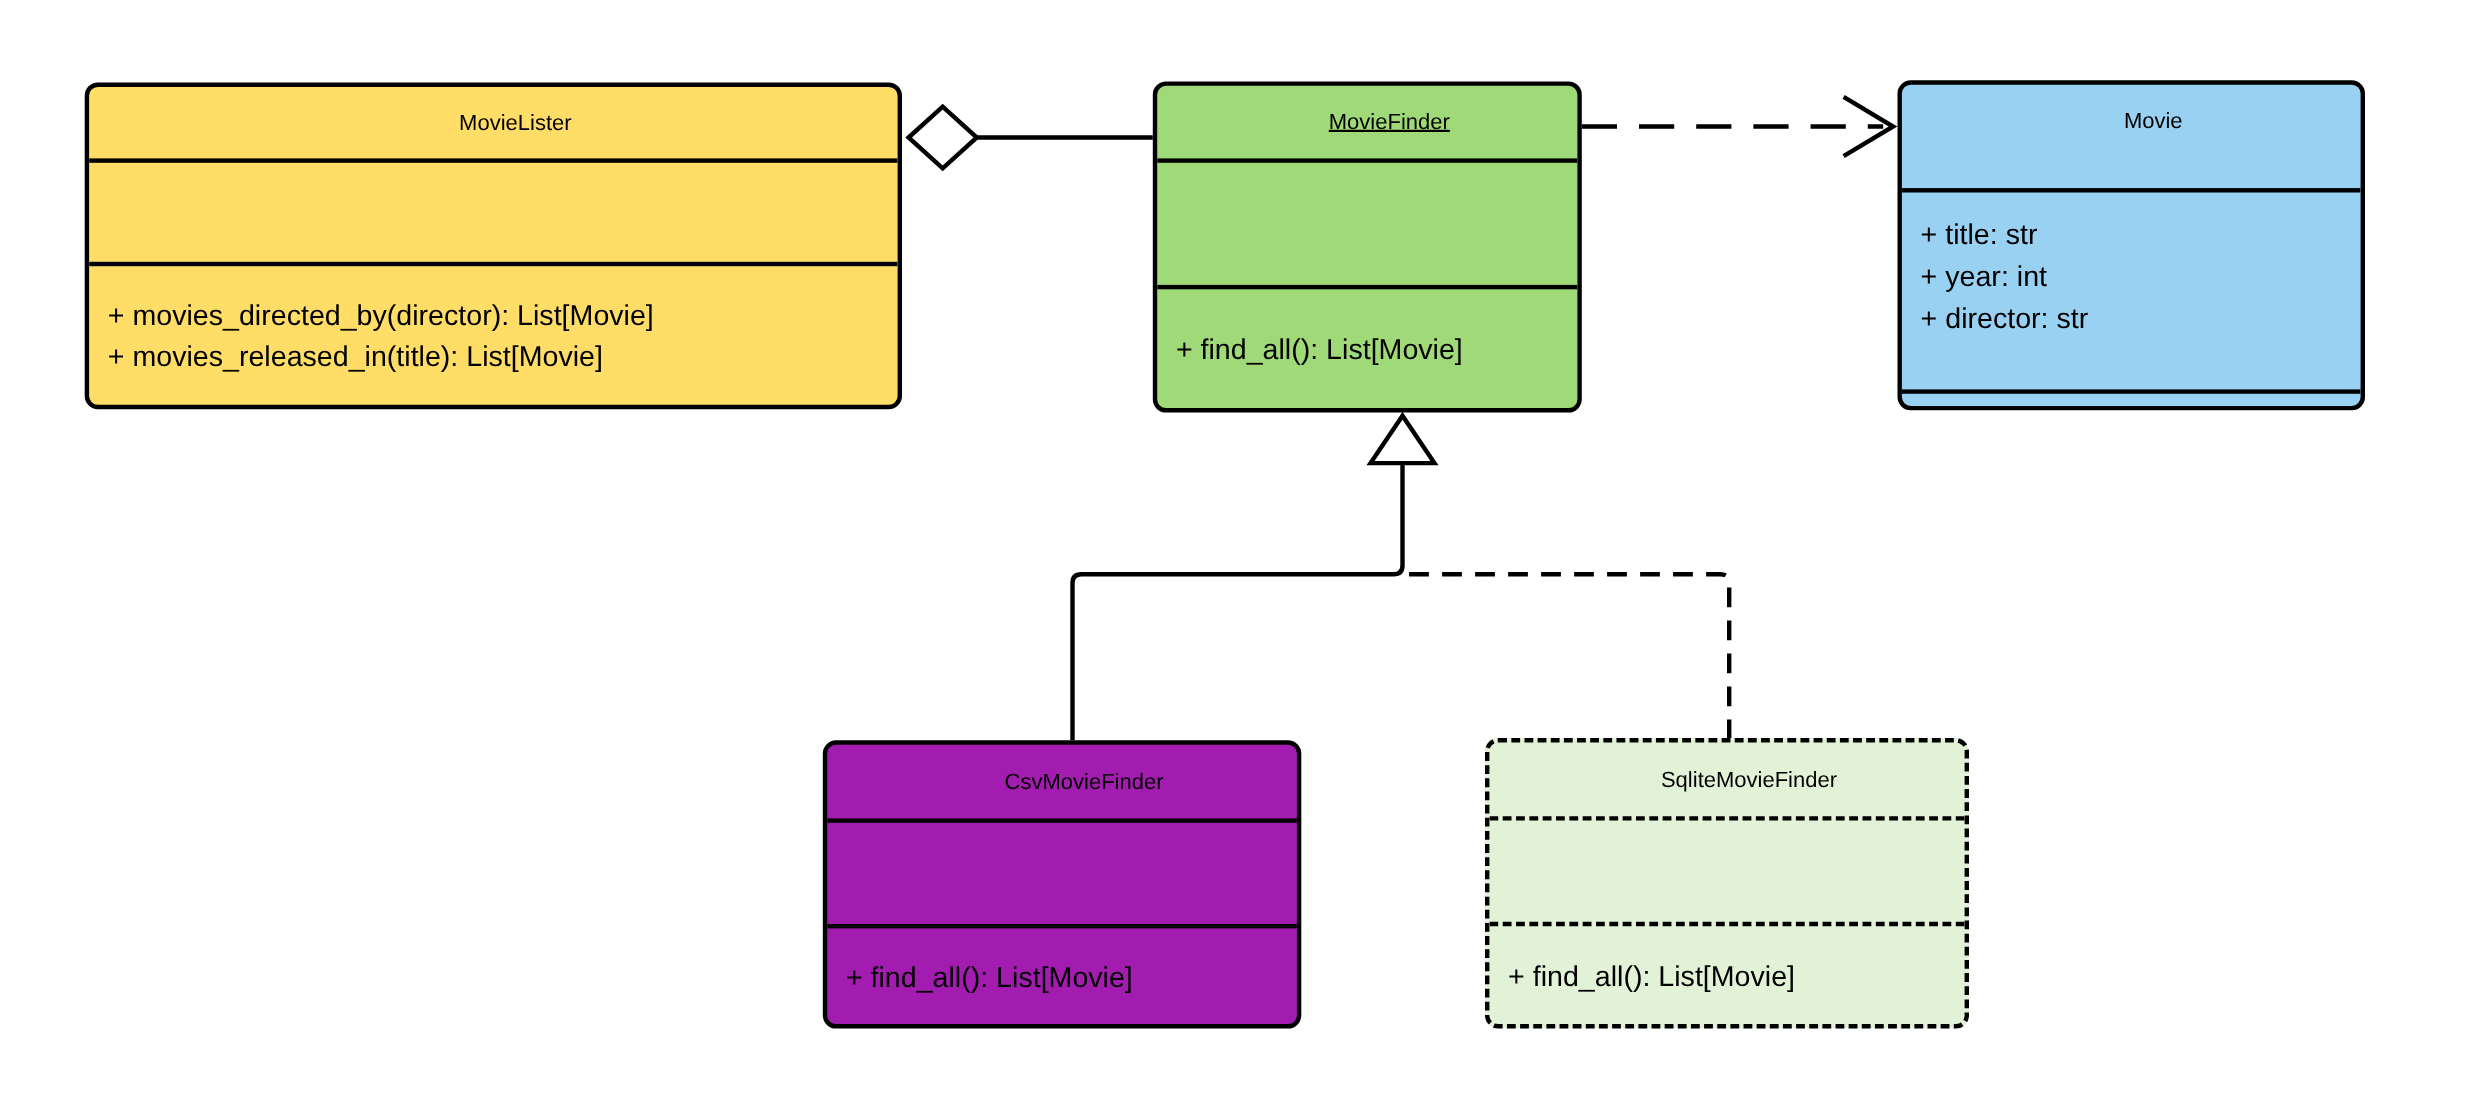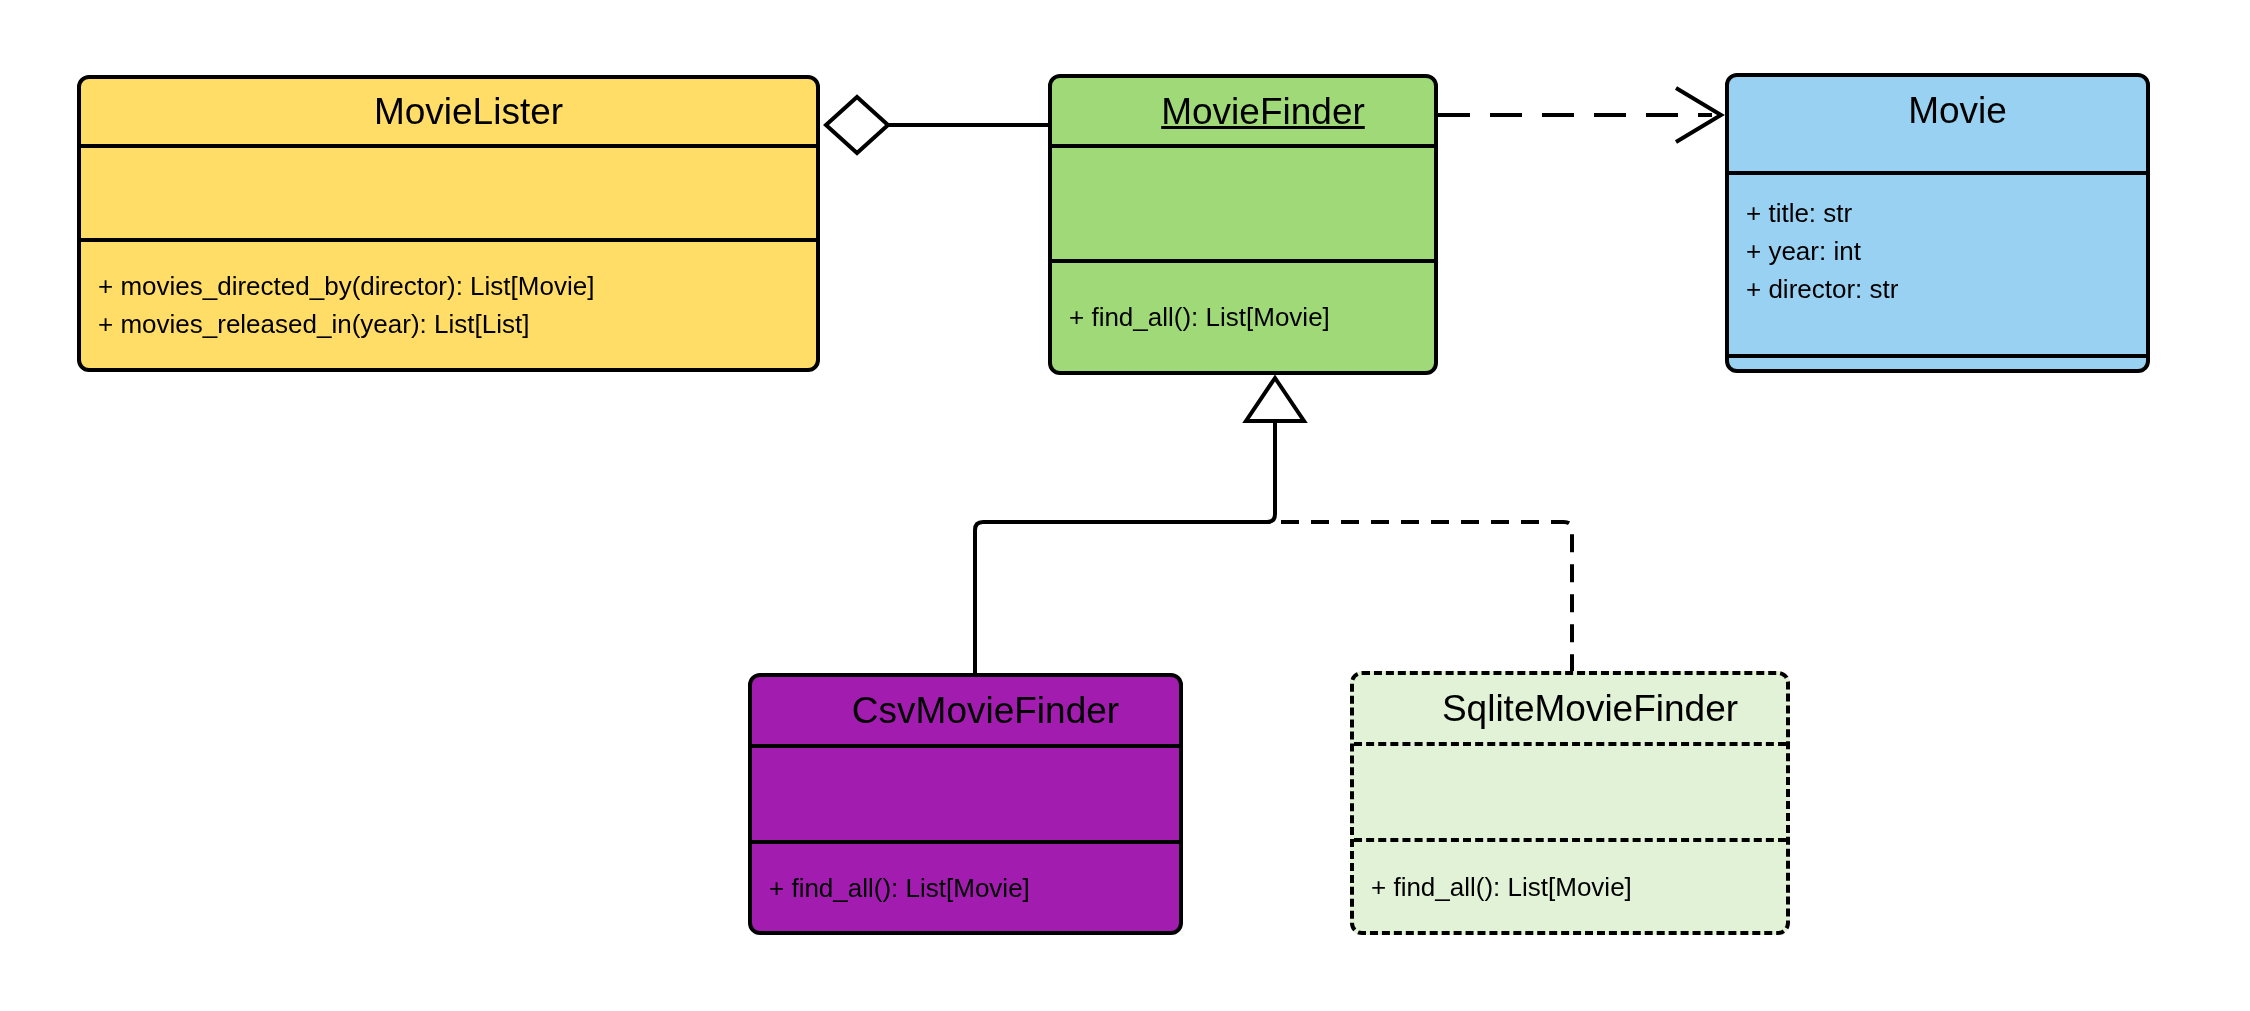--- a/index.html
+++ b/index.html
@@ -25,21 +25,21 @@
     display: flex;
     flex-direction: column;
     overflow: hidden;
   }
   .uml-class.dashed { border-style: dashed; }
   .sec { box-sizing: border-box; }
   .sec.title-sec {
     display: flex;
     align-items: center;
     justify-content: center;
-    font-size: 37px;
+    font-size: 20px;
     line-height: 1;
     margin-left: 40px;
   }
   .sec.attrs-sec, .sec.methods-sec {
     border-top: 4px solid #000000;
     display: flex;
     flex-direction: column;
     justify-content: center;
     padding-left: 17px;
     font-size: 26px;
@@ -74,21 +74,21 @@
     <g>
       <path d="M1281 522 L1564 522 Q1572 522 1572 530 L1572 671" fill="none" stroke="#000000" stroke-width="4" stroke-dasharray="18 12"></path>
     </g>
   </svg>
 
   <div class="uml-class" style="left: 77px; top: 75px; width: 743px; height: 297px; background: rgb(255, 221, 102);">
     <div class="sec title-sec" style="height:65px;">MovieLister</div>
     <div class="sec attrs-sec" style="height:94px;"></div>
     <div class="sec methods-sec">
       <div class="member-line">+ movies_directed_by(director): List[Movie]</div>
-      <div class="member-line">+ movies_released_in(year): List[List]</div>
+      <div class="member-line">+ movies_released_in(title): List[Movie]</div>
     </div>
   </div>
 
   <div class="uml-class" style="left: 1048px; top: 74px; width: 390px; height: 301px; background: rgb(160, 218, 120);">
     <div class="sec title-sec" style="height:66px;text-decoration:underline;">MovieFinder</div>
     <div class="sec attrs-sec" style="height:115px;"></div>
     <div class="sec methods-sec">
       <div class="member-line">+ find_all(): List[Movie]</div>
     </div>
   </div>

